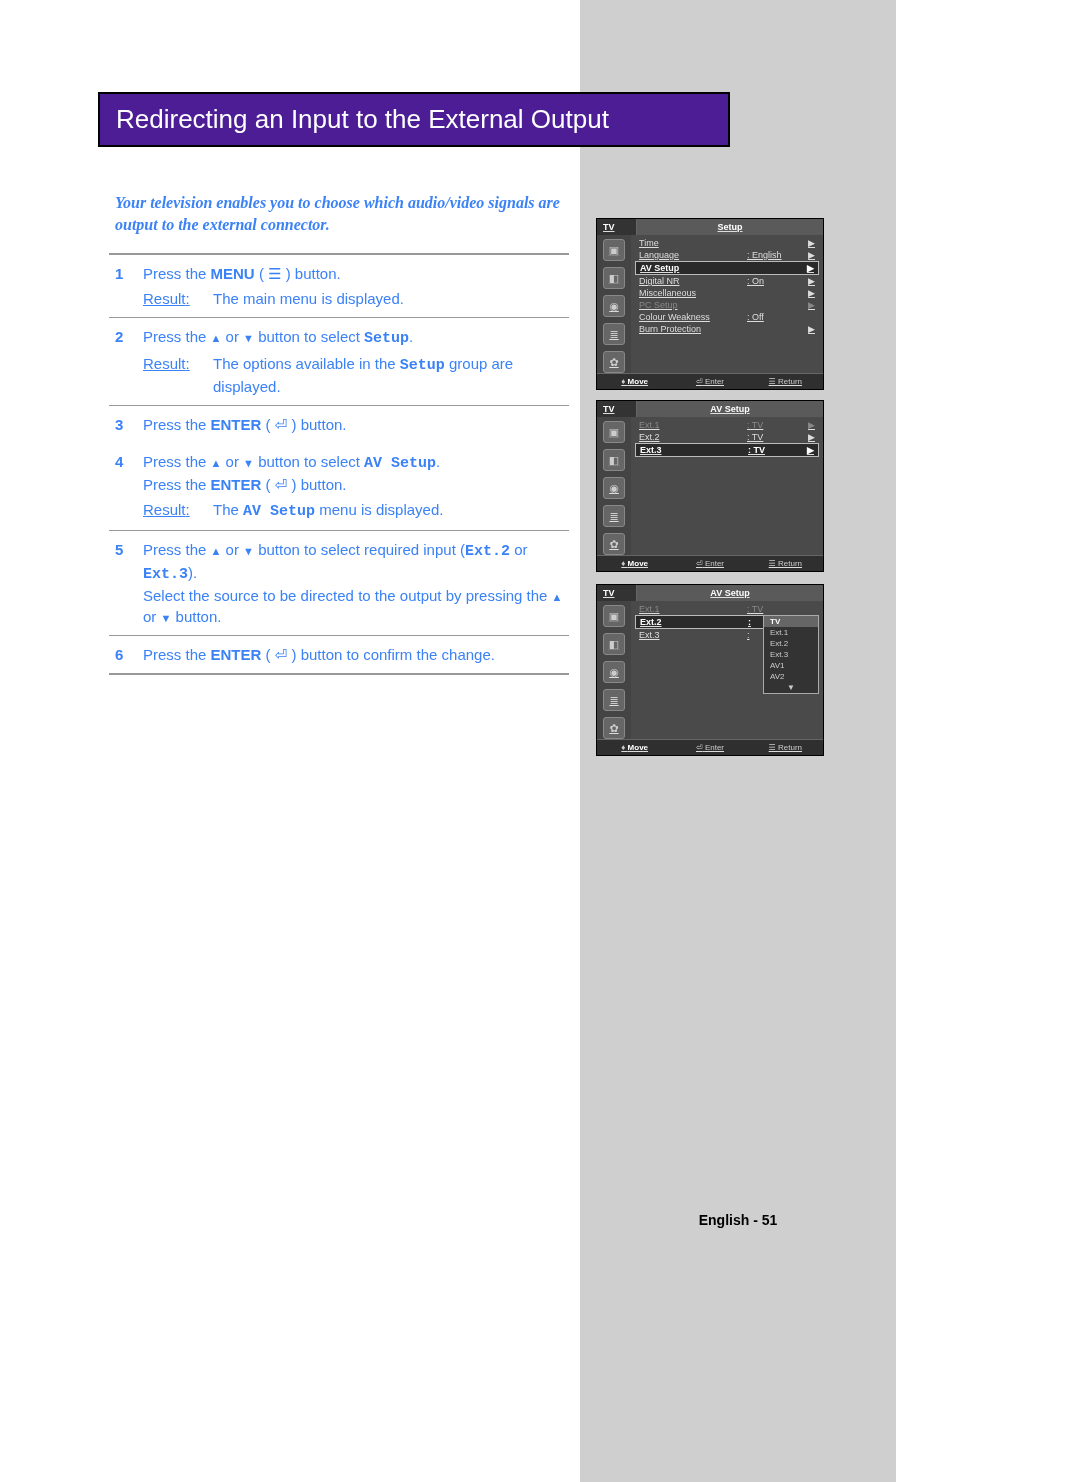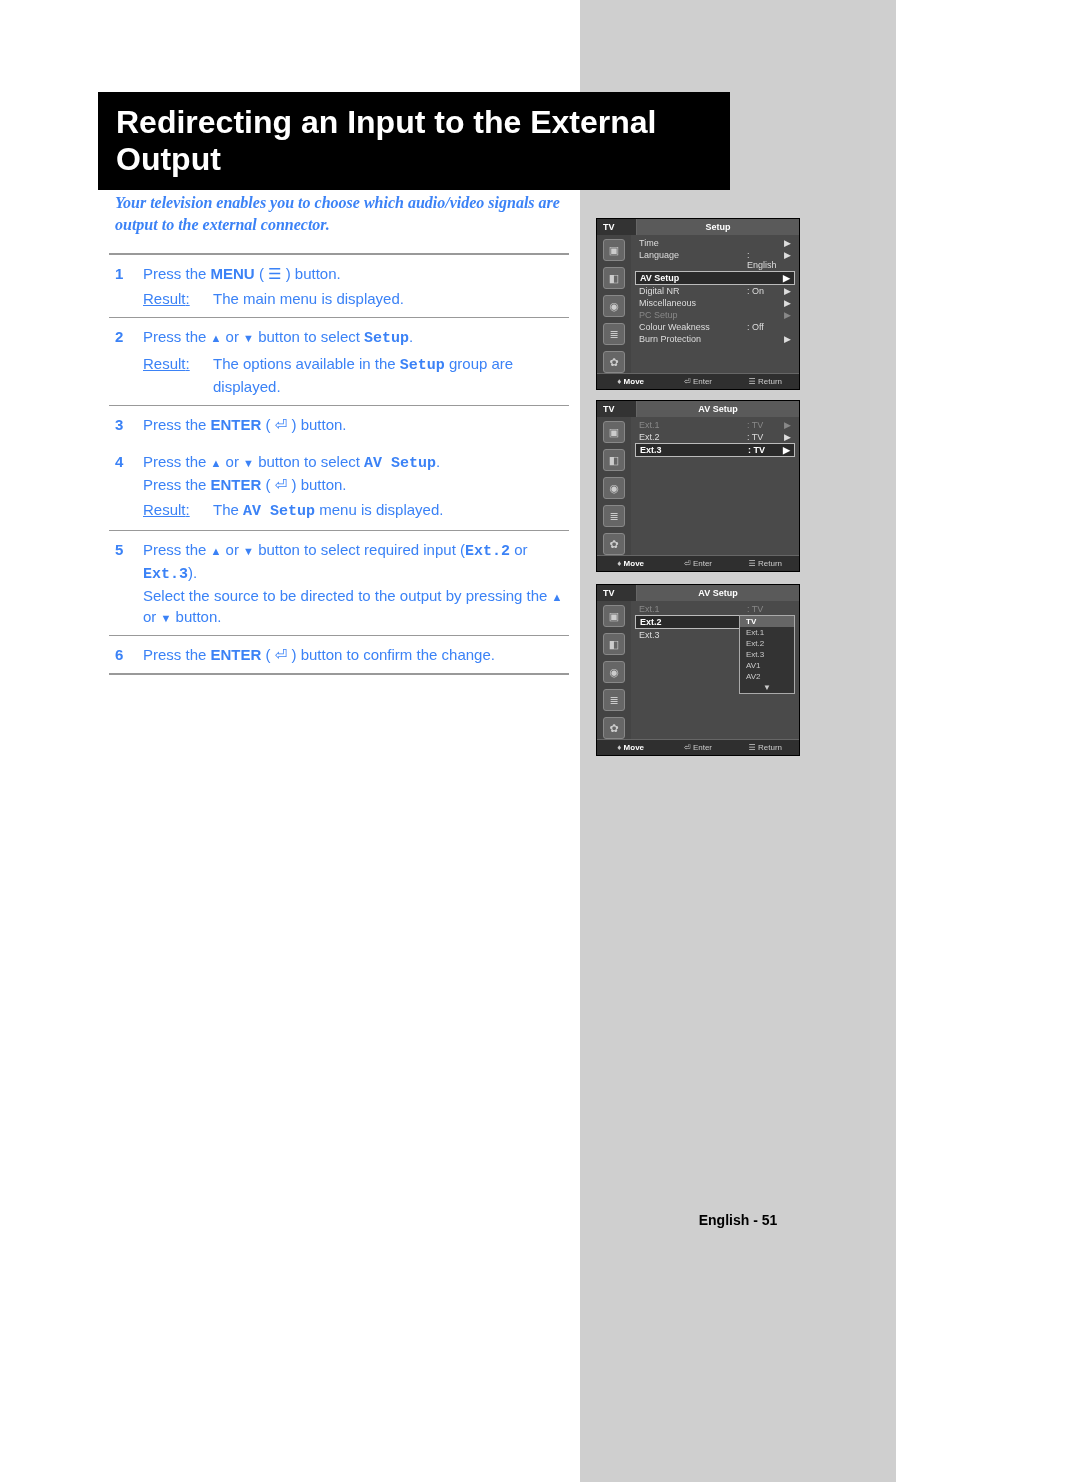--- a/index.html
+++ b/index.html
@@ -25,24 +25,24 @@
   }
   .content-frame {
     position: absolute;
     left: 98px;
     top: 92px;
     width: 632px;
     border: 2px solid #000;
     z-index: 5;
   }
   .title-bar {
-    background: #000000;
+    background: #4c1d95;
     color: #fff;
-    font-weight: bold;
-    font-size: 32px;
+    font-weight: normal;
+    font-size: 26px;
     padding: 10px 16px;
   }
   .body {
     position: absolute;
     left: 109px;
     top: 180px;
     width: 460px;
     z-index: 6;
     font-size: 15px;
     color: #3b82f6;
@@ -72,26 +72,27 @@
   .result-row { display: flex; margin-top: 4px; }
   .result-lbl { text-decoration: underline; min-width: 70px; }
   .result-txt { flex: 1; }
   .b { font-weight: bold; }
   .icon-glyph { font-family: Arial, sans-serif; }
   .noborder td { border-top: none !important; }
 
   
   .osd {
     position: absolute;
-    width: 204px;
+    width: 228px;
     border: 1px solid #000;
     background: #4a4a4a;
     font-size: 9px;
     color: #ddd;
     z-index: 10;
+    text-decoration: underline;
   }
   .osd-header {
     display: flex;
     background: #333;
     color: #fff;
     font-weight: bold;
     font-size: 9px;
   }
   .osd-header .lab { width: 40px; padding: 3px 6px; border-right: 1px solid #666; }
   .osd-header .ttl { flex: 1; text-align: center; padding: 3px 6px; background: #5a5a5a; }

